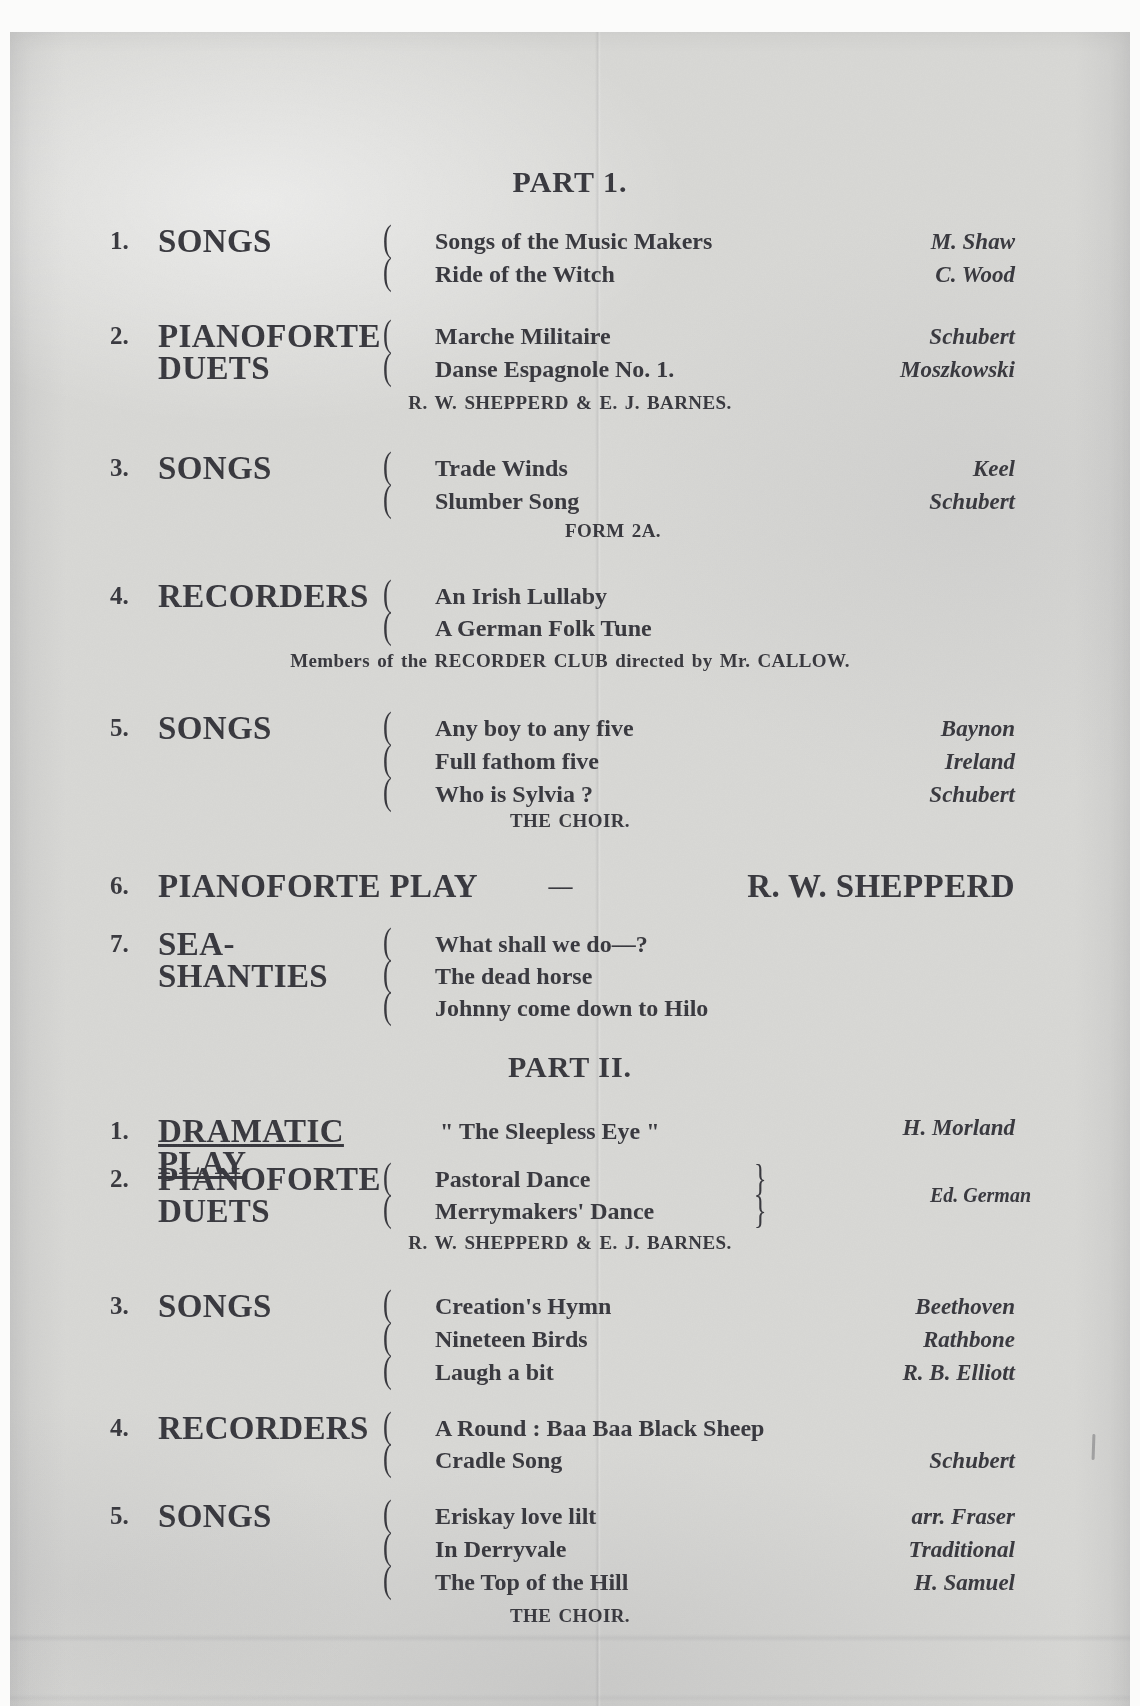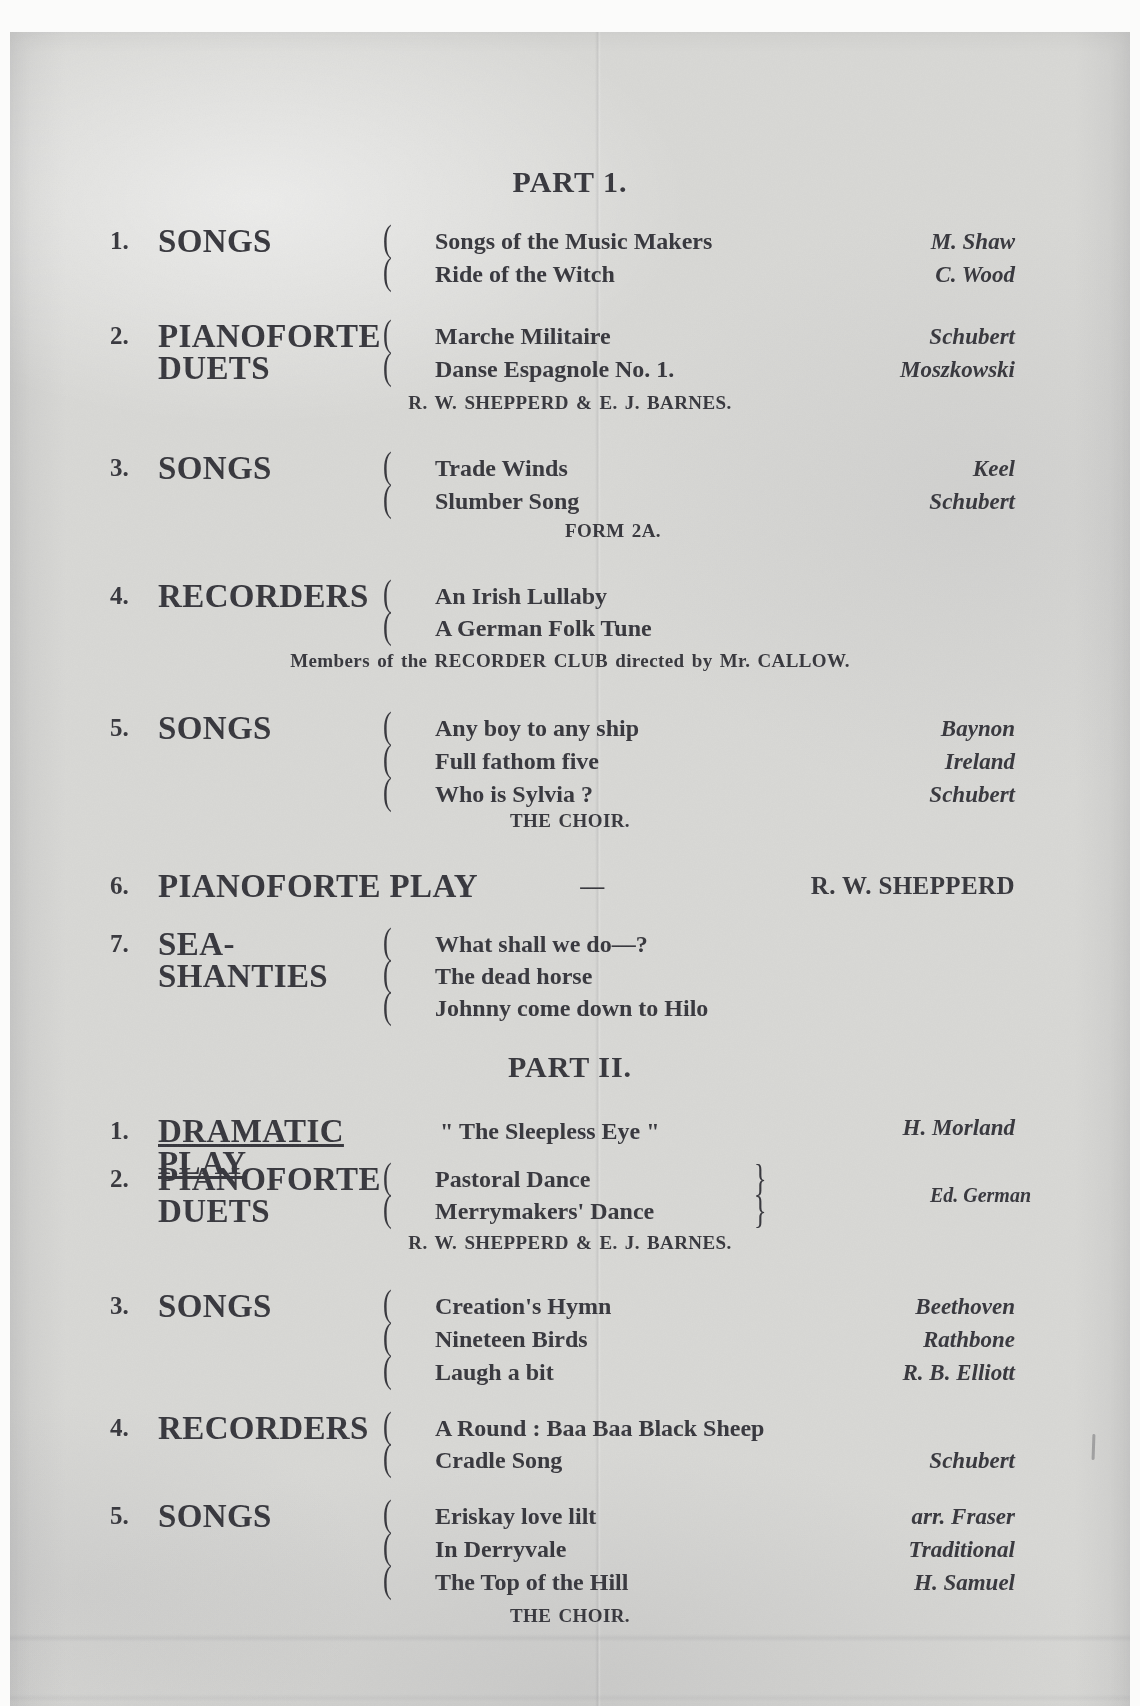--- a/index.html
+++ b/index.html
@@ -33,21 +33,21 @@
   .pieces{flex:1;position:relative;}
   .piece-line{display:flex;align-items:baseline;font-size:24px;line-height:32px;}
   .brace{width:40px;flex:none;font-weight:400;font-size:26px;transform:scaleY(1.45);transform-origin:50% 60%;}
   .title{padding-left:12px;}
   .close-brace{font-weight:400;font-size:26px;transform:scaleY(1.45);padding-left:14px;}
   .composer{margin-left:auto;font-style:italic;font-size:23px;text-align:right;}
   .group-composer{position:absolute;right:-16px;top:50%;transform:translateY(-50%);font-style:italic;font-size:20px;}
   .grouped .title{width:305px;flex:none;}
   .credit{position:absolute;left:0;width:100%;text-align:center;font-size:19px;font-weight:700;letter-spacing:.4px;word-spacing:2px;}
   .sep{flex:1;text-align:center;font-size:24px;line-height:32px;padding-right:110px;}
-  .performer{margin-left:auto;font-size:25px;line-height:32px;letter-spacing:.4px;}
+  .performer{margin-left:auto;font-size:33px;line-height:32px;letter-spacing:.4px;}
   .play-title{font-size:24px;line-height:32px;padding-left:24px;}
 </style>
 </head>
 <body>
 
 <div class="scan">
   <div class="paper" id="paper">
     <div class="crease-v" style="left:585px;"></div>
     <div class="crease-h" style="top:1602px;"></div>
     <div class="crease-h" style="top:1662px;opacity:.7;"></div>
@@ -119,21 +119,21 @@
             </div>
           </div>
         </div>
         <div class="credit" style="top: 618px;">Members of the RECORDER CLUB directed by Mr. CALLOW.</div>
         <div class="row" style="top: 680px;">
           <span class="num">5.</span>
           <span class="cat">SONGS</span>
           <div class="pieces">
             <div class="piece-line">
               <span class="brace">(</span>
-              <span class="title">Any boy to any ship</span>
+              <span class="title">Any boy to any five</span>
               <span class="composer">Baynon</span>
             </div>
             <div class="piece-line">
               <span class="brace">(</span>
               <span class="title">Full fathom five</span>
               <span class="composer">Ireland</span>
             </div>
             <div class="piece-line">
               <span class="brace">(</span>
               <span class="title">Who is Sylvia ?</span>

